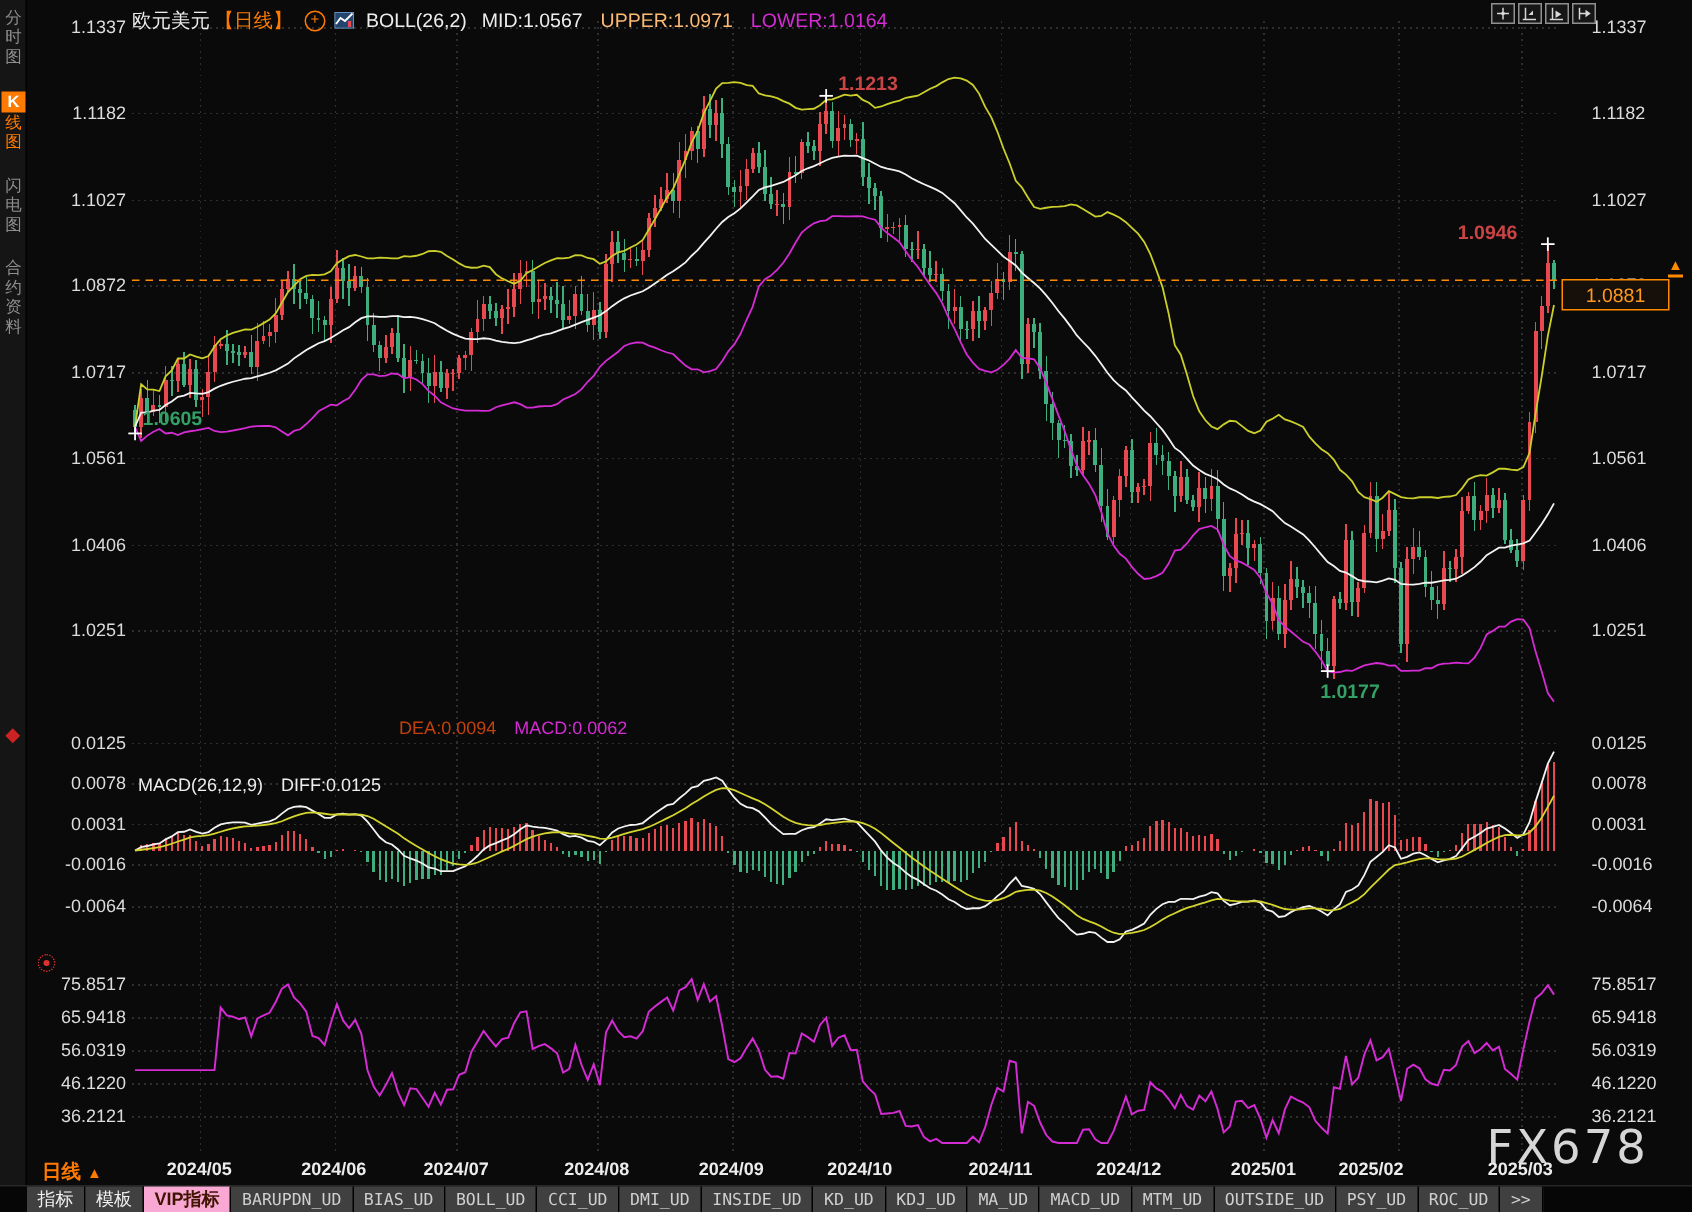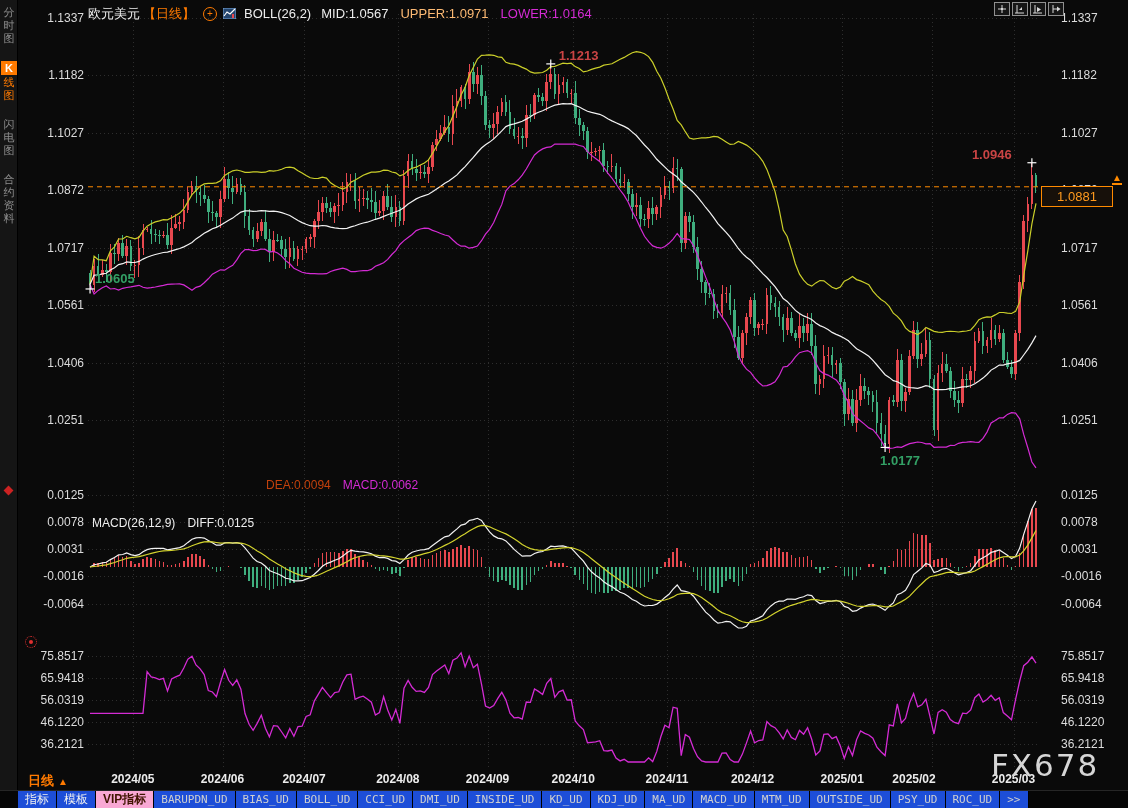--- a/index.html
+++ b/index.html
@@ -46,21 +46,21 @@
   .price-arrow{position:absolute;left:1112px;top:173px;color:#ff8a00;font-size:10px;z-index:6;border-bottom:2px solid #ff8a00;line-height:10px;cursor:pointer;}
 
   .watermark{position:absolute;left:991px;top:747px;font-size:31px;color:#d6d6d6;letter-spacing:2px;z-index:5;font-family:"DejaVu Sans",sans-serif;}
 
   .rsi-marker{position:absolute;left:25px;top:636px;width:10px;height:10px;border:1px dotted #e03030;border-radius:50%;z-index:4;cursor:pointer;}
   .rsi-marker i{position:absolute;left:3px;top:3px;width:4px;height:4px;background:#e03030;border-radius:50%;}
   .panel-diamond{position:absolute;left:5px;top:487px;width:7px;height:7px;background:#c22;transform:rotate(45deg);z-index:5;}
 
   
   .toolbar{position:absolute;left:0;top:790px;width:1128px;height:18px;background:#060606;border-top:1px solid #262626;display:flex;align-items:stretch;z-index:4;padding-left:18px;box-sizing:border-box;}
-  .tb-item{font-family:"DejaVu Sans Mono",monospace;font-size:11px;color:#cfcfcf;background:#1d4ed8;border-right:1px solid #000;padding:0 7px;line-height:17px;cursor:pointer;white-space:nowrap;}
+  .tb-item{font-family:"DejaVu Sans Mono",monospace;font-size:11px;color:#cfcfcf;background:#404040;border-right:1px solid #000;padding:0 7px;line-height:17px;cursor:pointer;white-space:nowrap;}
   .tb-item.cjk{font-family:"Liberation Sans",sans-serif;font-size:12px;color:#f0f0f0;}
   .tb-item.active{background:#f9a8d4;color:#401400;font-weight:bold;}
 </style>
 </head>
 <body>
 
 <div class="stage">
 
   <svg id="chart" width="1128" height="790">
       <defs>

